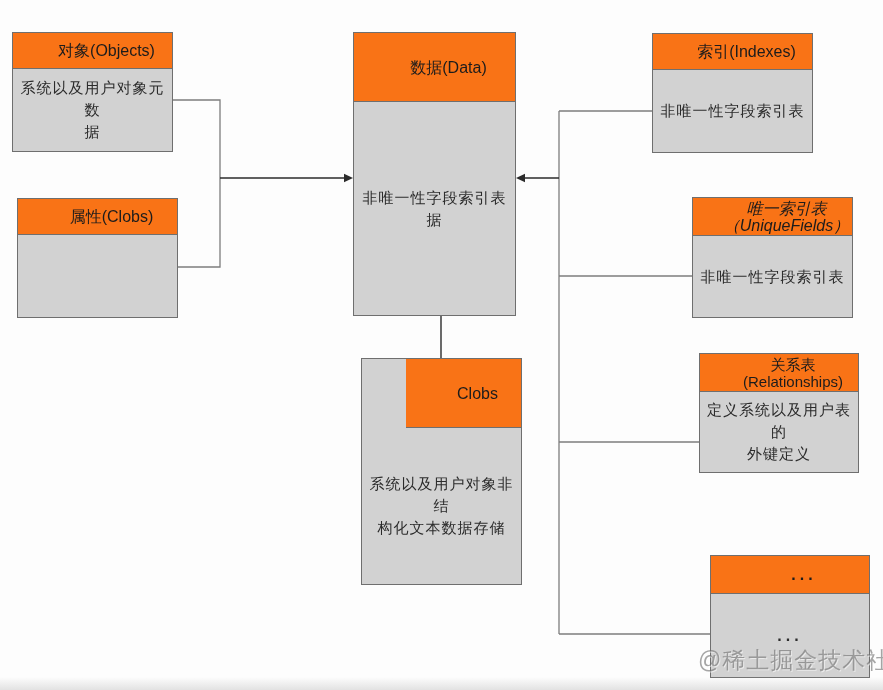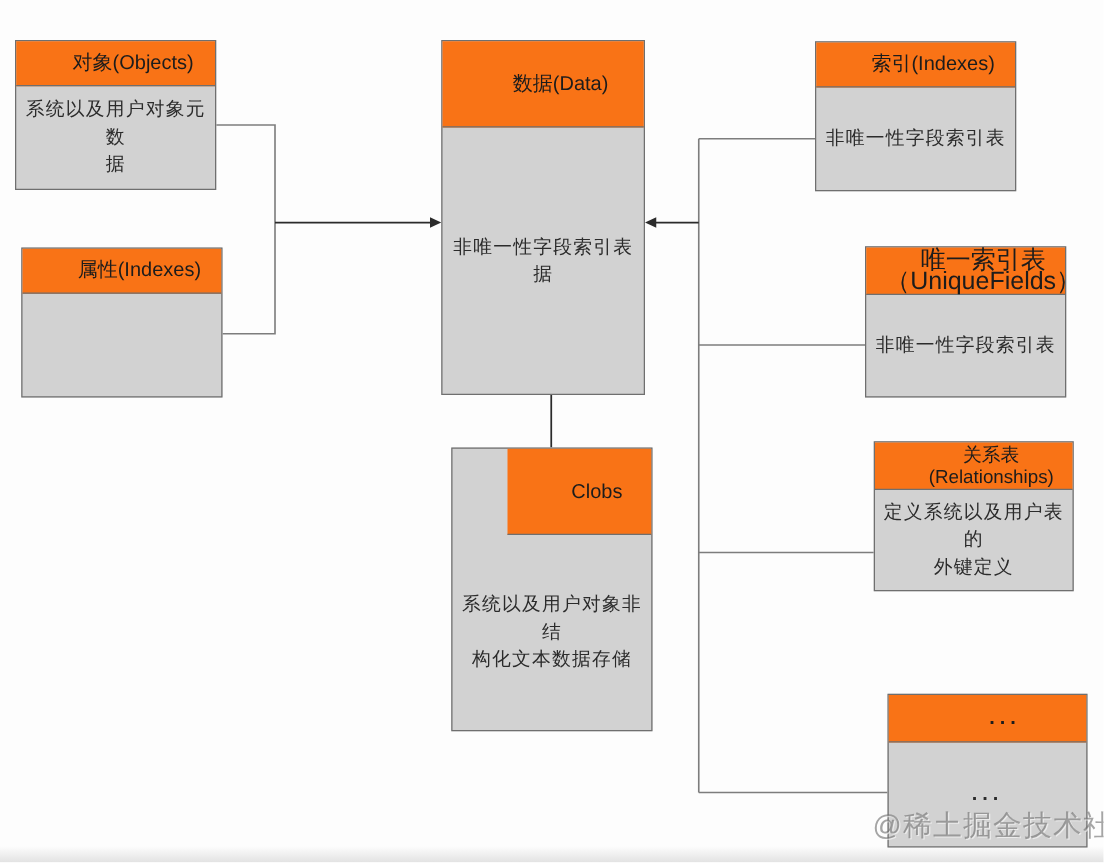--- a/index.html
+++ b/index.html
@@ -57,21 +57,21 @@
   #node-objects .hdr  { height: 35px; }
   #node-fields        { left: 17px;  top: 198px; width: 161px; height: 120px; }
   #node-fields .hdr   { height: 35px; }
   #node-data          { left: 353px; top: 32px;  width: 163px; height: 284px; }
   #node-data .hdr     { height: 68px; }
   #node-clobs         { left: 361px; top: 358px; width: 161px; height: 227px; }
   #node-clobs .hdr    { height: 68px; margin-left: 44px; }
   #node-indexes       { left: 652px; top: 33px;  width: 161px; height: 120px; }
   #node-indexes .hdr  { height: 35px; }
   #node-uniquefields      { left: 692px; top: 197px; width: 161px; height: 121px; }
-  #node-uniquefields .hdr { height: 37px; font-size: 20px; }
+  #node-uniquefields .hdr { height: 37px; font-size: 16px; font-style: italic; }
   #node-relationships      { left: 699px; top: 353px; width: 160px; height: 120px; }
   #node-relationships .hdr { height: 37px; font-size: 15px; }
   #node-ellipsis       { left: 710px; top: 555px; width: 160px; height: 123px; }
   #node-ellipsis .hdr  { height: 37px; }
   #node-ellipsis .hdr, #node-ellipsis .bdy {
     font-weight: bold;
     font-size: 16px;
     letter-spacing: 4px;
   }
   .watermark {
@@ -120,21 +120,21 @@
     </g>
   </svg>
 
   <div class="node" id="node-objects">
     <div class="hdr">对象(Objects)</div>
     <div class="bdy">系统以及用户对象元数
 据</div>
   </div>
 
   <div class="node" id="node-fields">
-    <div class="hdr">属性(Indexes)</div>
+    <div class="hdr">属性(Clobs)</div>
   </div>
 
   <div class="node" id="node-data">
     <div class="hdr">数据(Data)</div>
     <div class="bdy">非唯一性字段索引表
 据</div>
   </div>
 
   <div class="node" id="node-clobs">
     <div class="hdr">Clobs</div>

